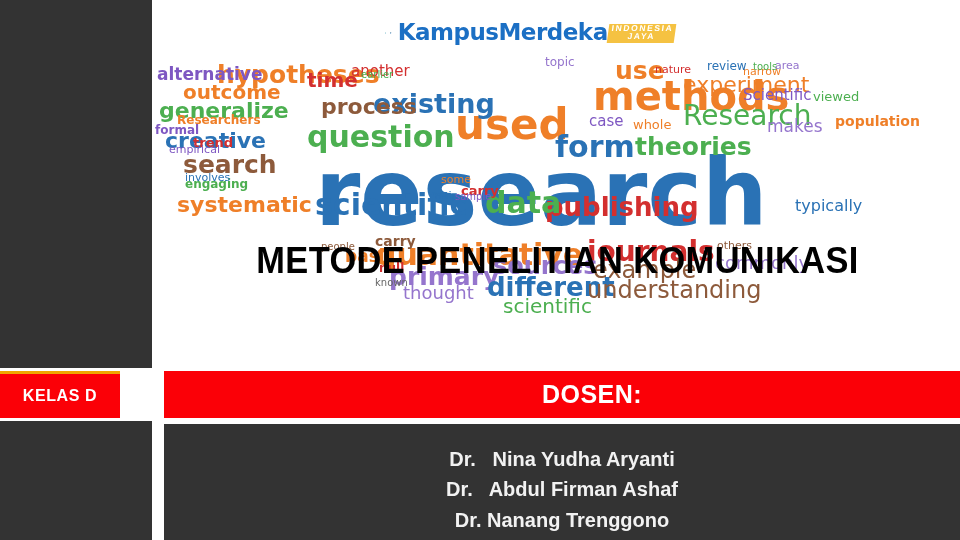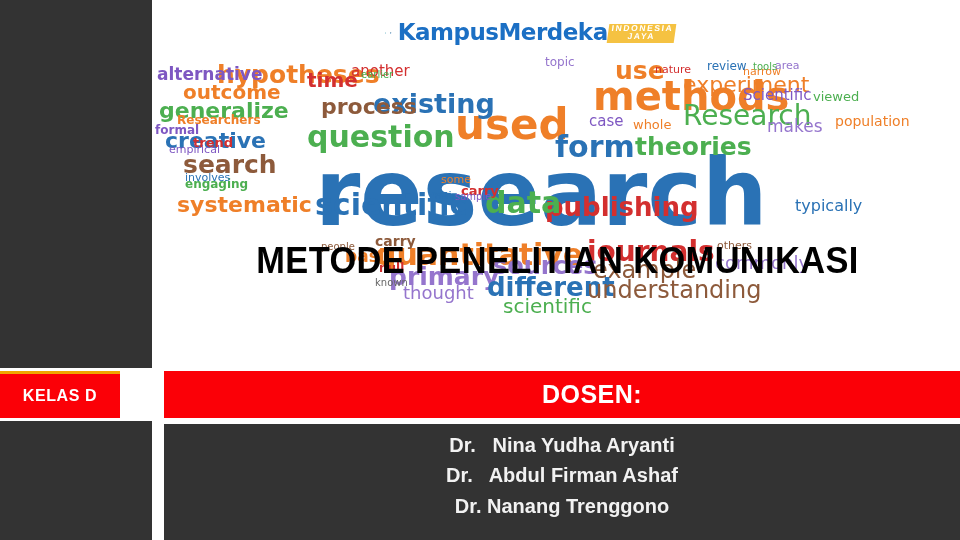--- a/index.html
+++ b/index.html
@@ -89,21 +89,21 @@
     display:flex; align-items:center; justify-content:center;
   }
   #dosen-banner-label{
     color:#ffffff; font-weight:bold; font-size:25px; letter-spacing:0.5px;
   }
 
   
   #lecturer-panel{
     position:absolute; left:164px; top:424px; width:796px; height:116px;
     background:#333333;
-    padding-top:6px;
+    padding-top:20px;
     display:flex; flex-direction:column; align-items:center;
     z-index:4;
   }
   .lecturer-row{
     color:#f2f2f2;
     font-size:20px;
     font-weight:600;
     line-height:1.52;
     white-space:pre;
   }
@@ -135,21 +135,21 @@
       <span class="wc-word" style="left: 10px; top: 78px; font-size: 22px; color: rgb(42, 114, 181); font-weight: bold;">creative</span>
       <span class="wc-word" style="left: 4px; top: 48px; font-size: 22px; color: rgb(76, 175, 80); font-weight: bold;">generalize</span>
       <span class="wc-word" style="left: 28px; top: 30px; font-size: 20px; color: rgb(239, 127, 40); font-weight: bold;">outcome</span>
       <span class="wc-word" style="left: 2px; top: 14px; font-size: 17px; color: rgb(126, 87, 194); font-weight: bold;">alternative</span>
       <span class="wc-word" style="left: 166px; top: 44px; font-size: 22px; color: rgb(141, 90, 59); font-weight: bold;">process</span>
       <span class="wc-word" style="left: 152px; top: 18px; font-size: 20px; color: rgb(211, 47, 47); font-weight: bold;">time</span>
       <span class="wc-word" style="left: 588px; top: 36px; font-size: 15px; color: rgb(126, 87, 194); font-weight: normal;">Scientific</span>
       <span class="wc-word" style="left: 434px; top: 62px; font-size: 15px; color: rgb(126, 87, 194); font-weight: normal;">case</span>
       <span class="wc-word" style="left: 478px; top: 66px; font-size: 13px; color: rgb(239, 127, 40); font-weight: normal;">whole</span>
       <span class="wc-word" style="left: 612px; top: 66px; font-size: 17px; color: rgb(149, 117, 205); font-weight: normal;">makes</span>
-      <span class="wc-word" style="left: 680px; top: 62px; font-size: 14px; color: rgb(239, 127, 40); font-weight: normal;">population</span>
+      <span class="wc-word" style="left: 680px; top: 62px; font-size: 14px; color: rgb(239, 127, 40); font-weight: bold;">population</span>
       <span class="wc-word" style="left: 640px; top: 146px; font-size: 16px; color: rgb(42, 114, 181); font-weight: normal;">typically</span>
       <span class="wc-word" style="left: 306px; top: 132px; font-size: 13px; color: rgb(211, 47, 47); font-weight: bold;">carry</span>
       <span class="wc-word" style="left: 276px; top: 138px; font-size: 11px; color: rgb(42, 114, 181); font-weight: normal;">main</span>
       <span class="wc-word" style="left: 38px; top: 84px; font-size: 13px; color: rgb(211, 47, 47); font-weight: bold;">trend</span>
       <span class="wc-word" style="left: 30px; top: 126px; font-size: 12px; color: rgb(76, 175, 80); font-weight: bold;">engaging</span>
       <span class="wc-word" style="left: 30px; top: 120px; font-size: 11px; color: rgb(42, 114, 181); font-weight: normal;">involves</span>
       <span class="wc-word" style="left: 14px; top: 92px; font-size: 11px; color: rgb(126, 87, 194); font-weight: normal;">empirical</span>
       <span class="wc-word" style="left: 0px; top: 72px; font-size: 12px; color: rgb(126, 87, 194); font-weight: bold;">formal</span>
       <span class="wc-word" style="left: 22px; top: 62px; font-size: 12px; color: rgb(239, 127, 40); font-weight: bold;">Researchers</span>
       <span class="wc-word" style="left: 658px; top: 38px; font-size: 13px; color: rgb(76, 175, 80); font-weight: normal;">viewed</span>

